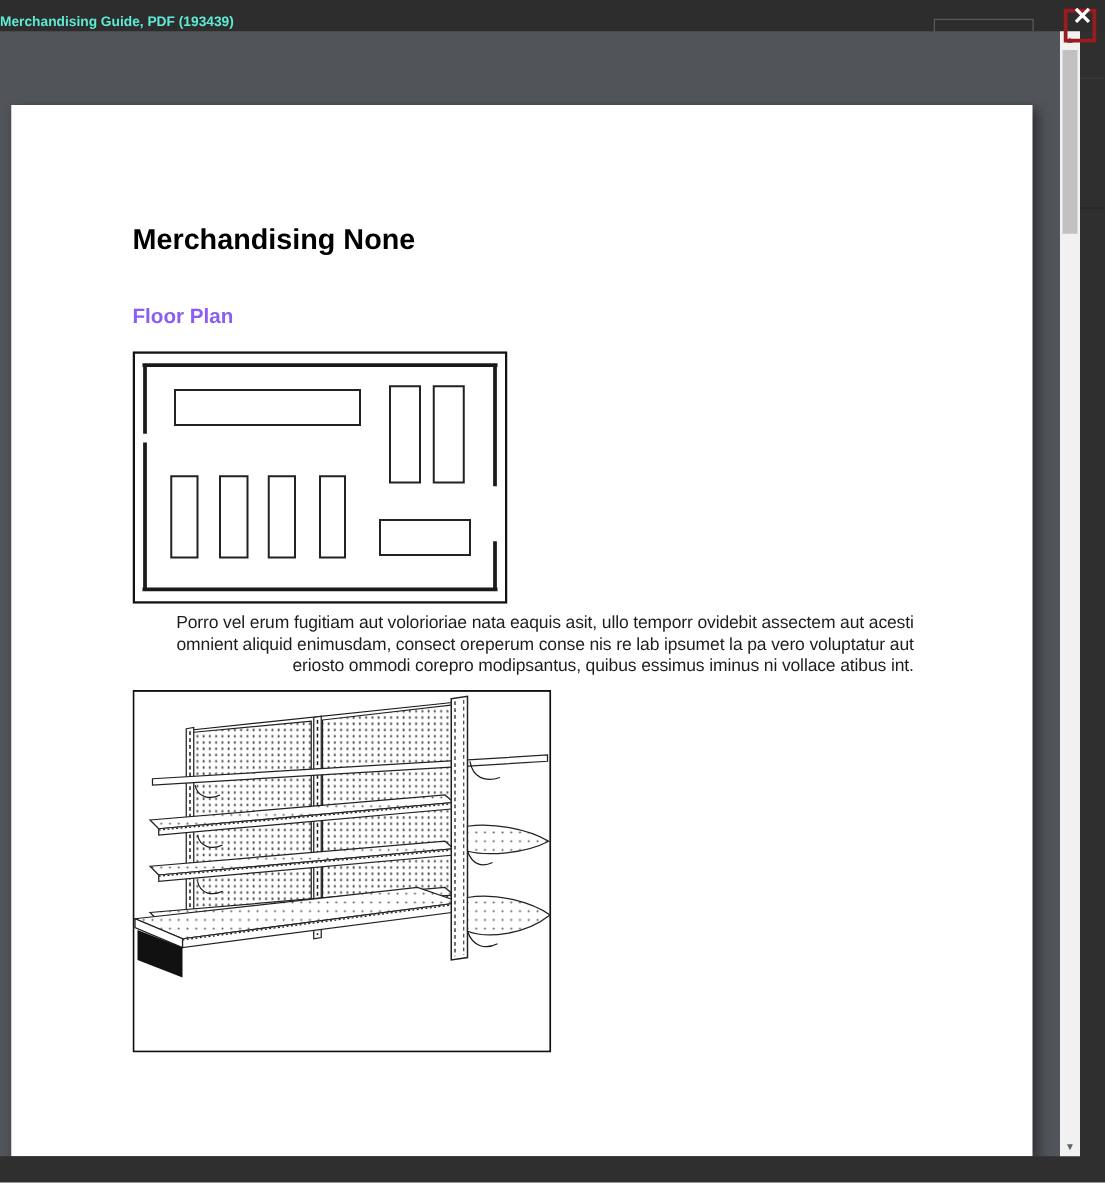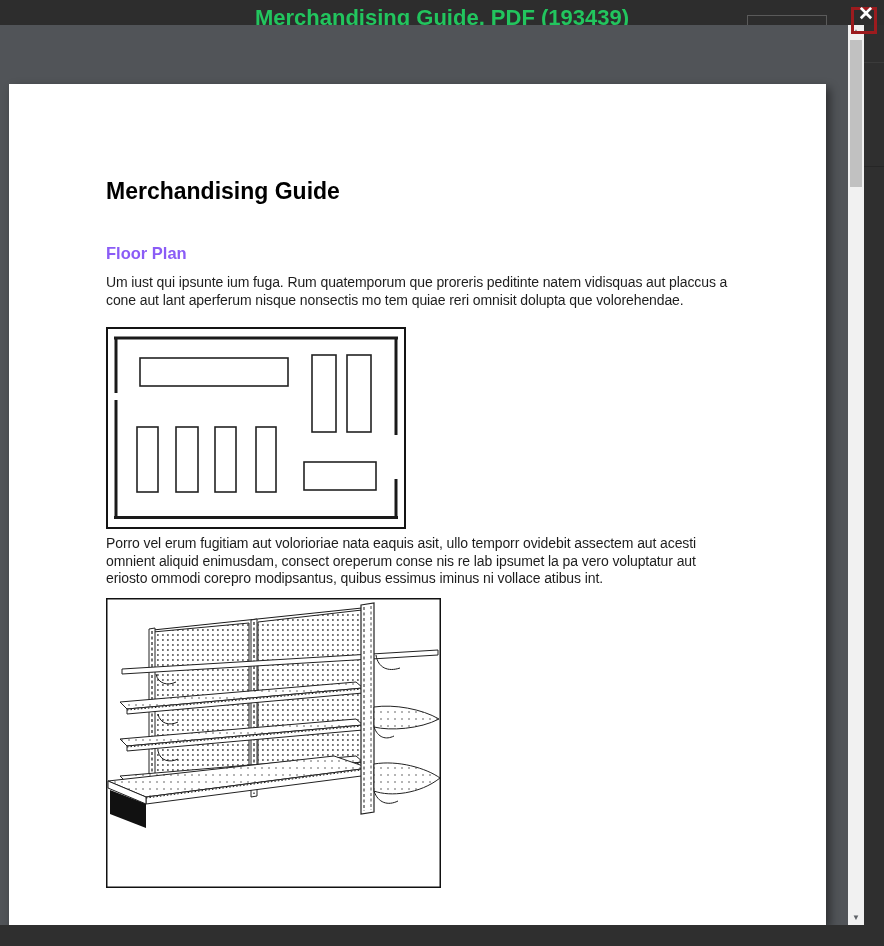--- a/index.html
+++ b/index.html
@@ -9,22 +9,22 @@
     background:#2f2f2f;
     font-family:"Liberation Sans", sans-serif;
   }
 
   
   .title-bar{
     position:absolute; left:0; top:0; width:884px; height:25px;
     background:#2d2d2d; overflow:hidden; z-index:1;
   }
   .title-bar .title{
-    width:100%; text-align:center; color:#22c55e; font-weight:bold;
-    font-size:22px; line-height:22px; padding-top:7px; white-space:nowrap;
+    width:100%; text-align:left; color:#5eead4; font-weight:bold;
+    font-size:11px; line-height:22px; padding-top:7px; white-space:nowrap;
   }
   .dim-field{
     position:absolute; left:747px; top:15px; width:80px; height:14px;
     border:1px solid #5a5a5a; background:transparent;
   }
   .close-btn{
     position:absolute; right:6px; top:2px; width:24px; height:24px;
     color:#ffffff; font-weight:bold; font-size:19px; line-height:24px;
     text-align:center; cursor:pointer; z-index:60; background:transparent; border:none;
   }
@@ -58,21 +58,21 @@
     letter-spacing:-0.1px;
   }
   .p-intro  { margin-top:13px; }
   .h2{
     font-size:16.5px; line-height:20px; font-weight:bold; color:#8b5cf6;
   }
   .h2-floor { margin-top:38px; }
   .p-floor  { margin-top:11px; }
   .fig-floor{ margin-top:18px; display:block; }
   .h2-shelf { margin-top:48px; }
-  .p-shelf  { margin-top:6px; }
+  .p-shelf  { margin-top:6px;text-align:right; }
   .fig-shelf{ margin-top:10px; display:block; }
 
   
   .scrollbar{
     position:absolute; left:848px; top:25px; width:16px; height:900px;
     background:#f1f1f1; z-index:6;
   }
   .scroll-btn{
     position:absolute; left:0; width:16px; height:14px; color:#5f6368;
     font-size:8px; line-height:14px; text-align:center; cursor:pointer;
@@ -99,25 +99,24 @@
 
 <button class="close-btn">
   <span>✕</span>
 </button>
 <div class="close-highlight"></div>
 
 <div class="modal-overlay">
   <div class="pdf-page">
     <div class="page-inner">
 
-      <h1 class="doc-title">Merchandising Guide</h1>
+      <h1 class="doc-title">Merchandising None</h1>
 
 
       <h2 class="h2 h2-floor">Floor Plan</h2>
-      <p class="doc-p p-floor">Um iust qui ipsunte ium fuga. Rum quatemporum que proreris peditinte natem vidisquas aut placcus a cone aut lant aperferum nisque nonsectis mo tem quiae reri omnisit dolupta que volorehendae.</p>
 
       <svg class="fig-floor" width="300" height="202" viewBox="0 0 300 202">
         <rect x="1" y="1" width="298" height="200" fill="#ffffff" stroke="#141414" stroke-width="2"></rect>
 
         <g class="ln" stroke-width="3">
           <path d="M8 11 H292"></path>
           <path d="M10 11 V66"></path>
             <path d="M10 73 V190"></path>
           <path d="M290 11 V108"></path>
             <path d="M290 152 V190"></path>

